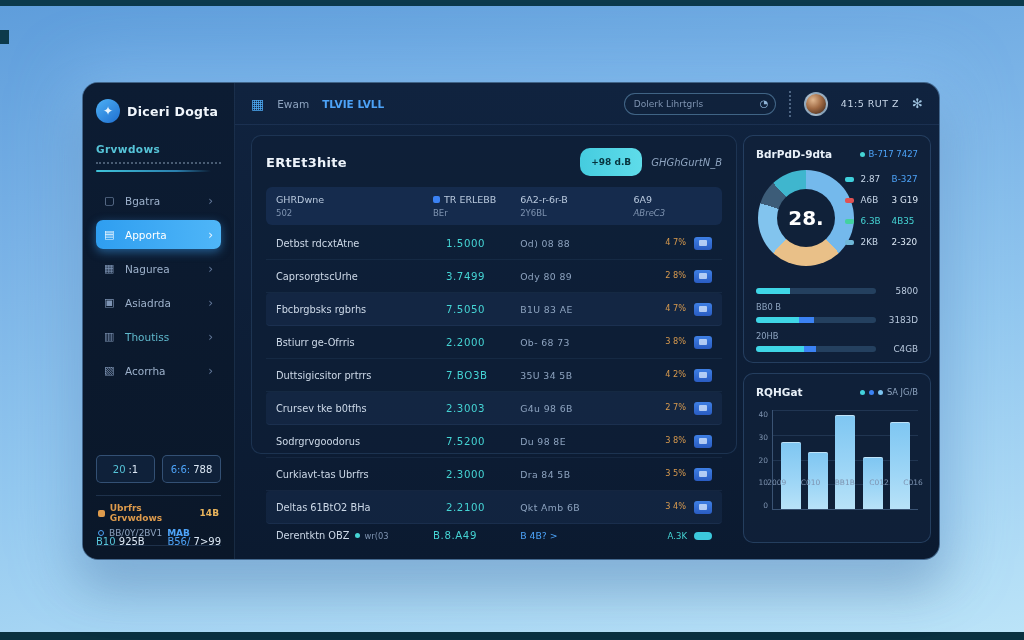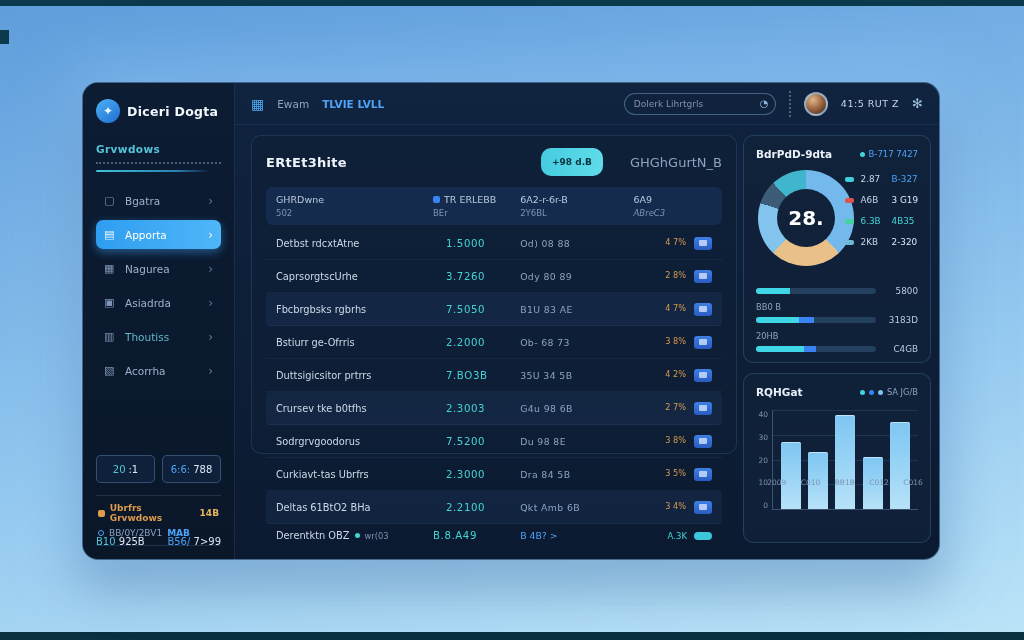--- a/index.html
+++ b/index.html
@@ -96,21 +96,21 @@
 
   
   .panel { position:absolute; left:168px; top:52px; width:486px; height:319px;
     background:rgba(14,31,54,0.72); border:1px solid rgba(100,150,210,0.18);
     border-radius:10px; padding:12px 14px; }
   .panel-hd { display:flex; align-items:center; }
   .panel-title { font-size:13px; font-weight:bold; color:#eef4fb; letter-spacing:0.3px; }
   .panel-hd .spacer { flex:1; }
   .pill { background:linear-gradient(90deg,#45ccdf,#5fdcea); color:#06333d; font-size:9px;
     font-weight:bold; border-radius:10px; padding:9px 11px; cursor:pointer; }
-  .panel-meta { font-size:13px; color:#8da3bf; margin-left:27px; }
+  .panel-meta { font-size:10px; color:#8da3bf; margin-left:9px;font-style:italic; }
   .thead { margin-top:11px; background:#152b4d; border-radius:6px; padding:7px 10px;
     display:grid; grid-template-columns:36% 20% 26% 18%; }
   .thc .l1 { font-size:9.5px; color:#b9c9de; display:flex; align-items:center; gap:4px; }
   .thc .l1 .sq { width:7px; height:7px; background:#3b82f4; border-radius:2px; }
   .thc .l2 { font-size:8.5px; color:#7e93b0; margin-top:3px; }
   .thc:last-child .l2 { font-style:italic; }
   .trows { margin-top:2px; }
   .trow { display:grid; grid-template-columns:36% 20% 26% 18%; align-items:center;
     padding:0 10px; height:33px; border-bottom:1px solid rgba(130,175,225,0.08); }
   .trow.alt { background:rgba(40,70,115,0.22); border-radius:4px; }
@@ -315,21 +315,21 @@
           <div class="t-name">Detbst rdcxtAtne</div>
           <div class="t-val">1.5000</div>
           <div class="t-date">Od) 08 88</div>
           <div class="t-ch">
             <span class="pct">4 7%</span>
             <span class="badge"></span>
           </div>
         </div>
         <div class="trow">
           <div class="t-name">CaprsorgtscUrhe</div>
-          <div class="t-val">3.7260</div>
+          <div class="t-val">3.7499</div>
           <div class="t-date">Ody 80 89</div>
           <div class="t-ch">
             <span class="pct">2 8%</span>
             <span class="badge"></span>
           </div>
         </div>
         <div class="trow alt">
           <div class="t-name">Fbcbrgbsks rgbrhs</div>
           <div class="t-val">7.5050</div>
           <div class="t-date">B1U 83 AE</div>

